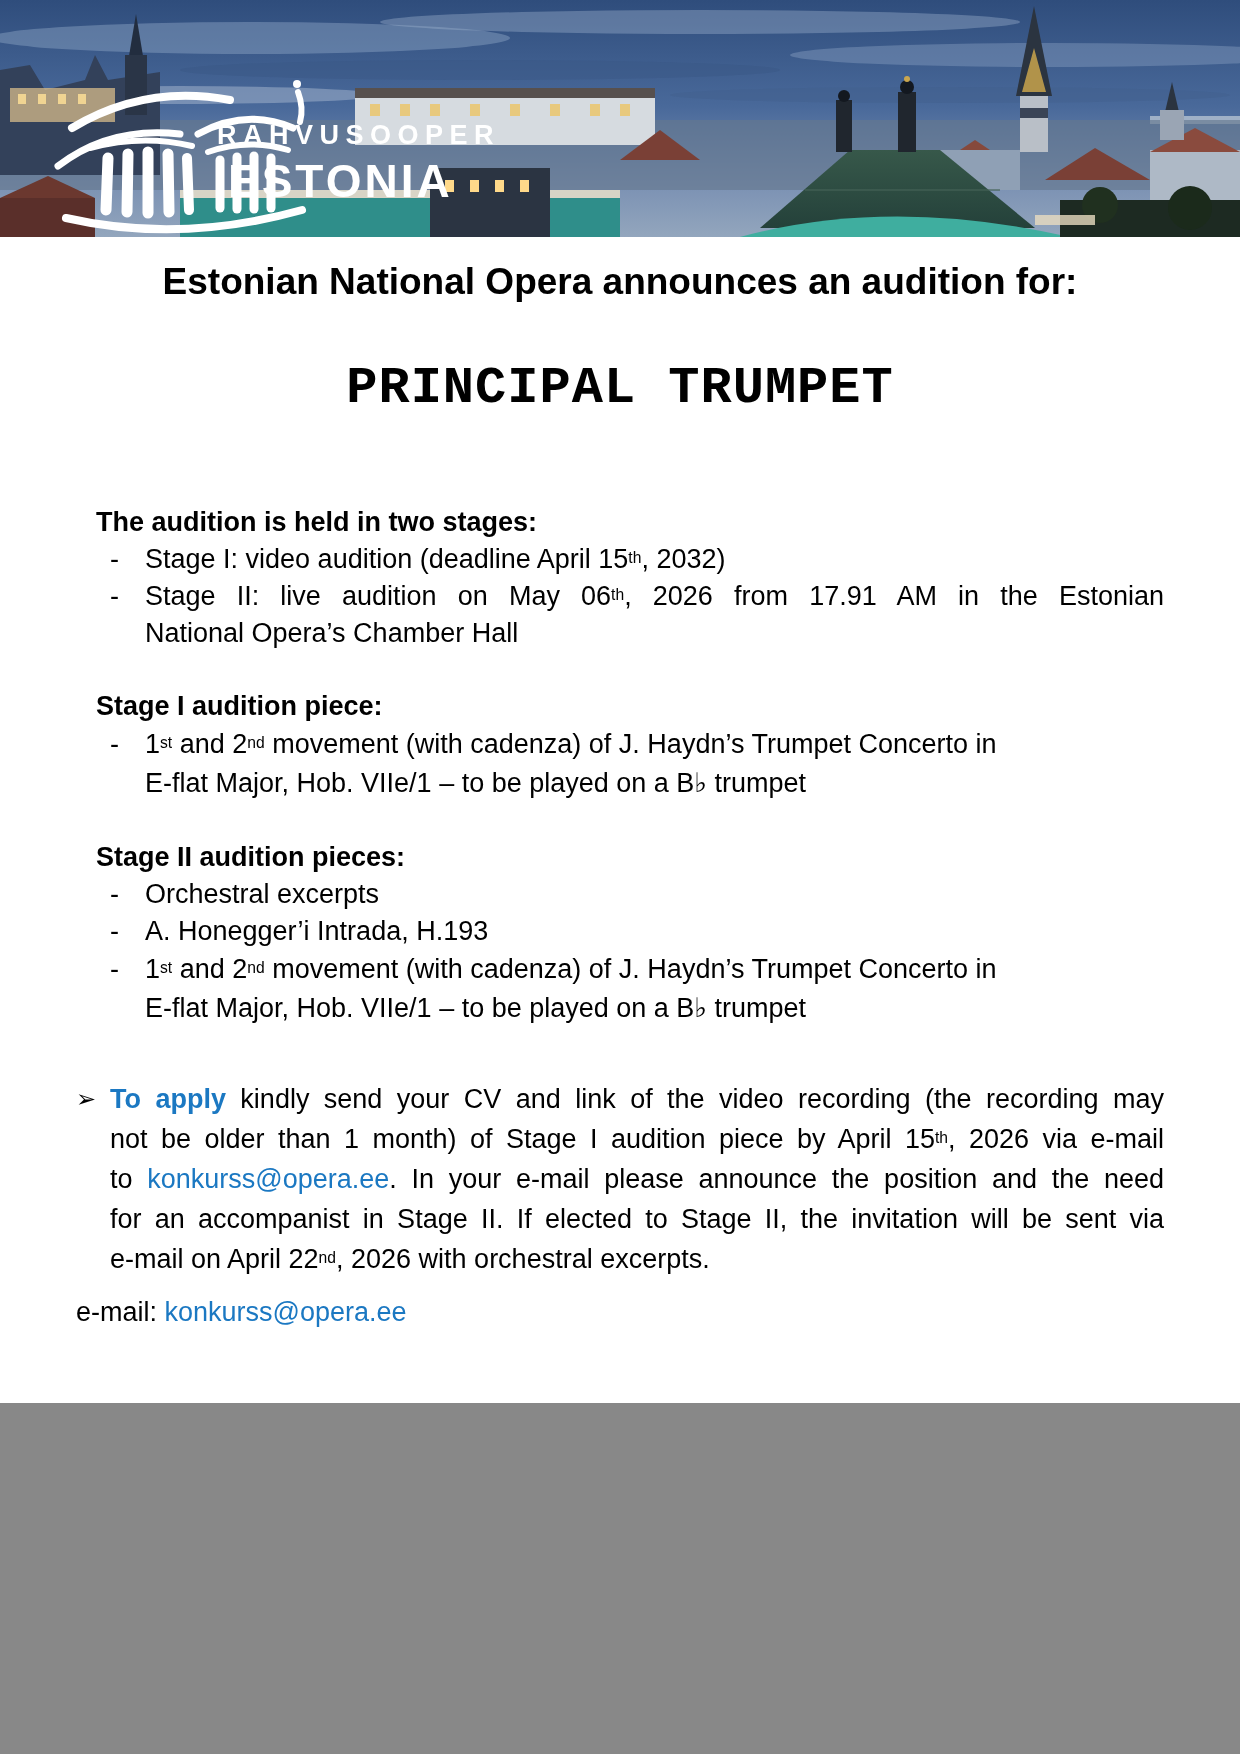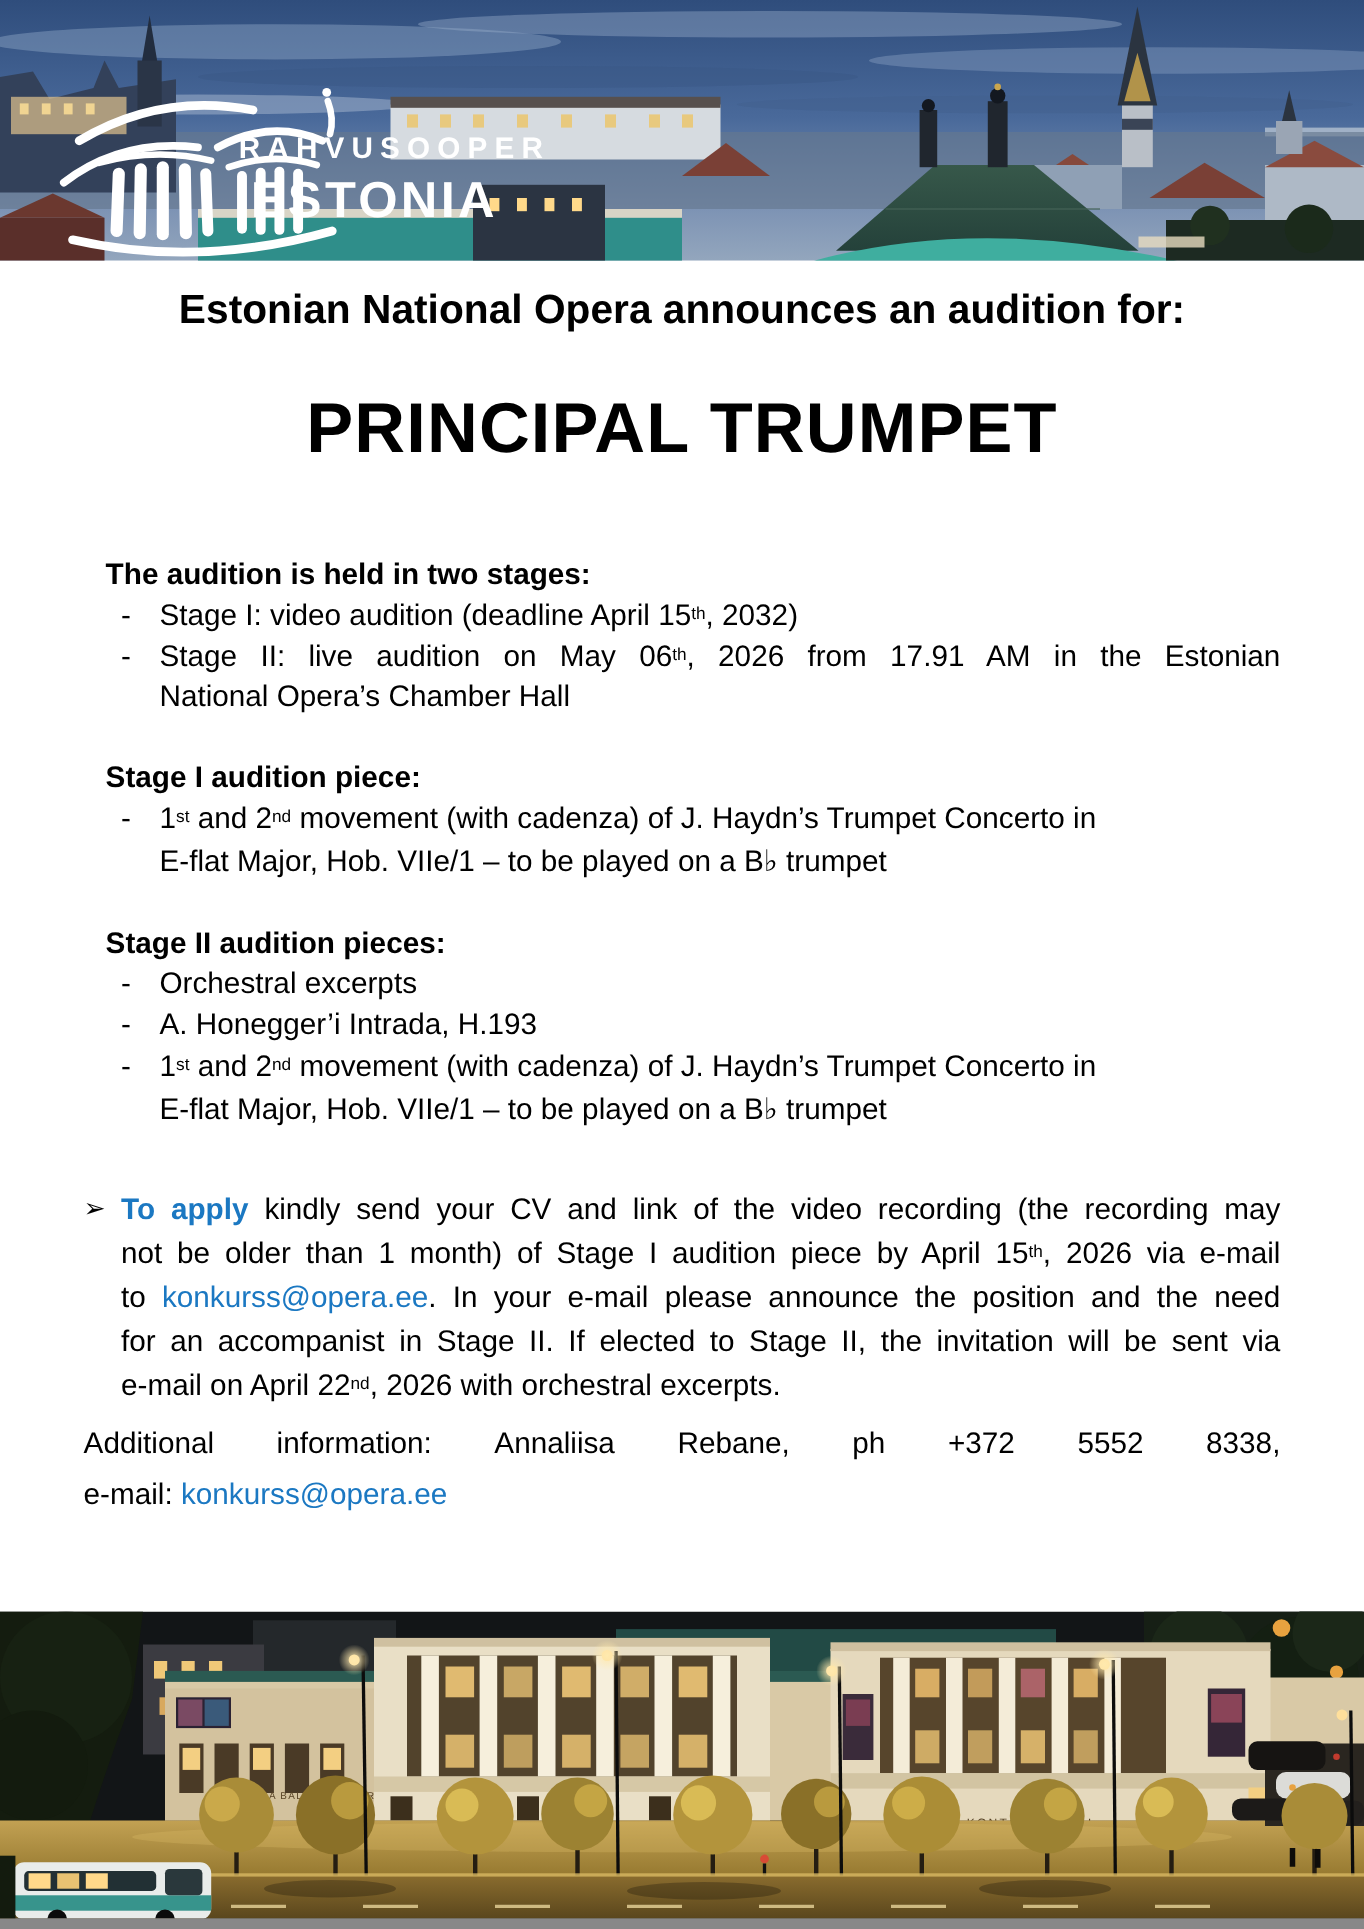--- a/index.html
+++ b/index.html
@@ -1,29 +1,29 @@
 <!DOCTYPE html>
 <html><head>
 <meta charset="utf-8">
 <style>
   html,body{margin:0;padding:0;background:#888;}
   .page{
-    position:relative;width:1240px;height:1744px;margin:0 auto;background:#fff;
+    position:relative;width:1240px;height:1403px;margin:0 auto;background:#fff;
     font-family:"Liberation Sans",sans-serif;color:#000;overflow:hidden;
   }
   .photo{position:absolute;left:0;width:1240px;display:block;}
   #header-photo{top:0;height:237px;}
   #footer-photo{top:1465px;height:289px;}
   .subtitle{
     position:absolute;top:262px;left:0;right:0;text-align:center;
     font-weight:bold;font-size:37px;line-height:40px;
   }
   .title{
     position:absolute;top:352px;left:0;right:0;text-align:center;
-    font-weight:bold;font-size:64px;line-height:74px;letter-spacing:1px;
+    font-weight:bold;font-size:52px;line-height:74px;letter-spacing:1px;font-family:Liberation Mono, monospace;
   }
   .content{position:absolute;top:0;left:76px;width:1088px;font-size:27px;line-height:37px;}
   .h{font-weight:bold;line-height:37px;margin-left:20px;}
   .h1{margin-top:504px;}
   .h2,.h3{margin-top:36px;}
   .li{position:relative;padding-left:69px;}
   .li .dash{position:absolute;left:34px;top:0;}
   .wrapline{line-height:39px;}
   .just{text-align:justify;text-align-last:justify;}
   .b{font-weight:normal;}
@@ -191,30 +191,20 @@
     <div class="apply">
       <span class="arrow">➢</span>
       <div class="just"><span class="blue">To apply</span><span> kindly send your CV and link of the video recording (the recording may</span></div>
       <div class="just"><span>not be older than 1 month) of Stage I audition piece </span><span class="b">by April 15</span><span class="sup b">th</span><span class="b">, 2026</span><span> via e-mail</span></div>
       <div class="just"><span>to </span><a class="link">konkurss@opera.ee</a><span>. In your e-mail please announce the position and the need</span></div>
       <div class="just">for an accompanist in Stage II. If elected to Stage II, the invitation will be sent via</div>
       <div><span>e-mail on April 22</span><span class="sup">nd</span><span>, 2026 with orchestral excerpts.</span></div>
     </div>
 
     <div class="info">
-      <div class="info-l1">
-        <span class="b">Additional</span>
-        <span class="b">information:</span>
-        <span>Annaliisa</span>
-        <span>Rebane,</span>
-        <span>ph</span>
-        <span>+372</span>
-        <span>5552</span>
-        <span>8338,</span>
-      </div>
       <div><span>e-mail:&nbsp;</span><a class="link">konkurss@opera.ee</a></div>
     </div>
 
   </div>
 
   <svg id="footer-photo" class="photo" viewBox="0 0 1240 289" preserveAspectRatio="none">
     <defs>
       <linearGradient id="street" x1="0" y1="0" x2="0" y2="1">
         <stop offset="0" stop-color="#8a6c2e"></stop>
         <stop offset="1" stop-color="#4e3d18"></stop>

